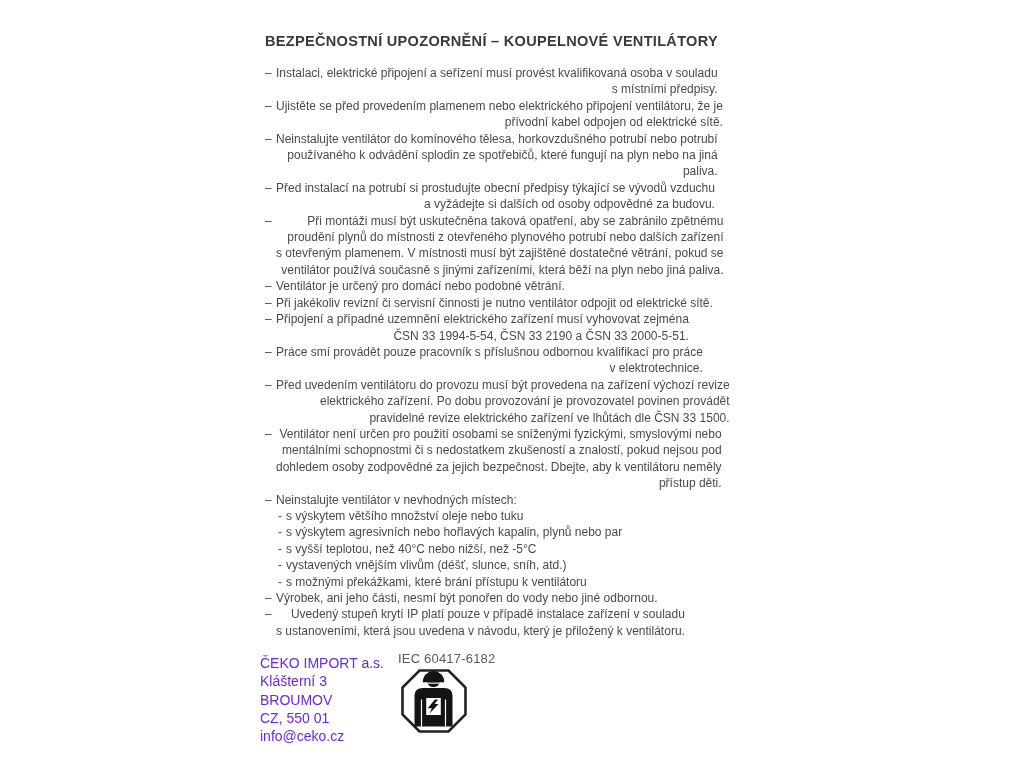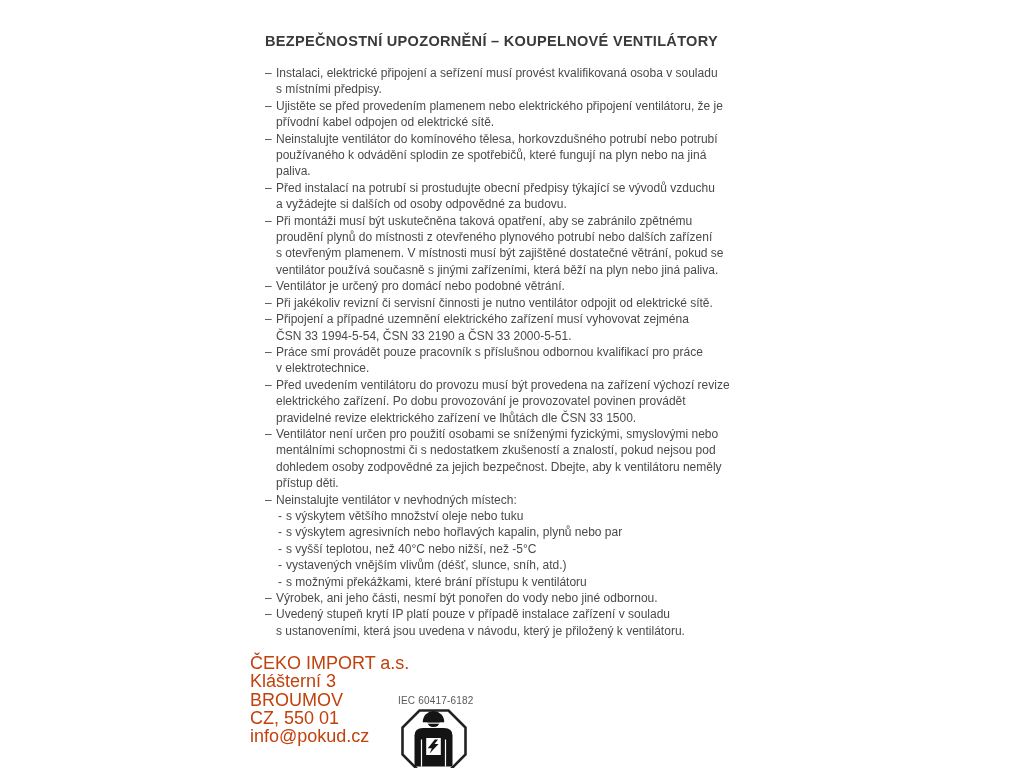--- a/index.html
+++ b/index.html
@@ -26,44 +26,43 @@
     letter-spacing: 0.3px;
     color: #3a3a3a;
     margin: 0 0 15px 0;
     line-height: 18px;
     transform: scaleX(0.97);
     transform-origin: left center;
   }
   .list { font-size: 12px; line-height: 16.4px; color: #4a4a4a; }
   .item { display: flex; align-items: flex-start; }
   .item .marker { flex: none; width: 11px; white-space: pre; }
-  .item .text { white-space: pre-line; }
+  .item .text { white-space: pre-line; text-align: right; }
   .item.sub { margin-left: 13px; }
   .item.sub .marker { width: 8px; }
   .footer {
     position: absolute;
-    left: 250px; top: 654px;
-    font-size: 18px;
+    left: 260px; top: 654px;
+    font-size: 14px;
     line-height: 18.3px;
-    color: #c2410c;
+    color: #6d28d9;
   }
   .footer div { white-space: pre; }
   .cert {
     position: absolute;
     left: 398px; top: 651px;
     width: 72px;
     text-align: center;
   }
   .cert-label {
-    font-size: 10px;
+    font-size: 13px;
     color: #5a5a5a;
     letter-spacing: 0.2px;
     margin-bottom: 3px;
     white-space: nowrap;
-    margin-top: 44px;
   }
   .cert svg { display: block; margin: 0 auto; }
 </style>
 </head>
 <body>
 
 <div class="page">
 
   <div class="content">
     <h1 class="doc-title">BEZPEČNOSTNÍ UPOZORNĚNÍ – KOUPELNOVÉ VENTILÁTORY</h1>
@@ -162,21 +161,21 @@
 s ustanoveními, která jsou uvedena v návodu, který je přiložený k ventilátoru.</span>
         </div>
     </div>
   </div>
 
   <div class="footer">
     <div>ČEKO IMPORT a.s.</div>
     <div>Klášterní 3</div>
     <div>BROUMOV</div>
     <div>CZ, 550 01</div>
-    <div>info@pokud.cz</div>
+    <div>info@ceko.cz</div>
   </div>
 
   <div class="cert">
     <div class="cert-label">IEC 60417-6182</div>
     <svg width="66" height="64" viewBox="0 0 66 64" xmlns="http://www.w3.org/2000/svg">
 
       <polygon points="18.5,1.5 47.5,1.5 64.5,18.5 64.5,45.5 47.5,62.5 18.5,62.5 1.5,45.5 1.5,18.5" fill="#ffffff" stroke="#222222" stroke-width="2.6" stroke-linejoin="miter"></polygon>
 
       <circle cx="32.5" cy="11.5" r="6.6" fill="#141414"></circle>
 

